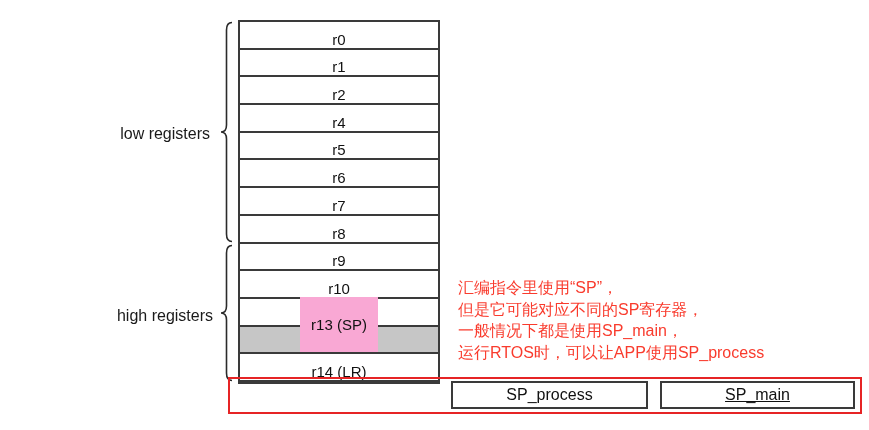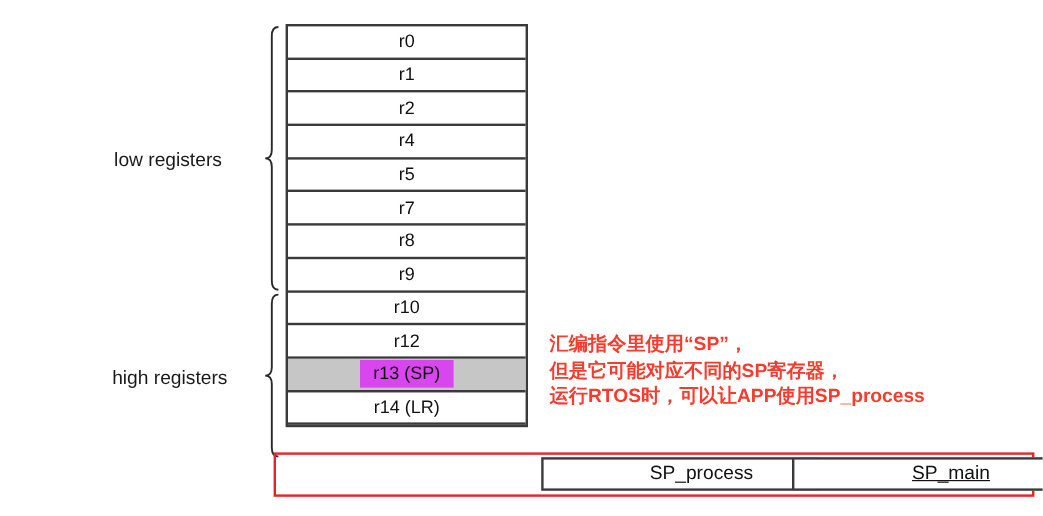--- a/index.html
+++ b/index.html
@@ -23,53 +23,53 @@
     left: 238px;
     top: 20px;
     width: 198px;
     border: 2px solid var(--line);
     background: #ffffff;
   }
   .reg-row {
     height: 25.7px;
     border-bottom: 2px solid var(--line);
     display: flex;
-    align-items: center;
+    align-items: flex-end;
     justify-content: center;
     font-size: 15px;
     color: #111111;
   }
   .reg-row.hl { background: var(--gray); }
   .reg-row.hl .reg-label {
-    background: #d946ef;
-    padding: 0 11px;
+    background: #f9a8d4;
+    padding: 16px 11px;
     line-height: 23px;
   }
   
   .brace { position: absolute; left: 219px; }
   .brace.low  { top: 21px;  width: 14px; height: 222px; }
   .brace.high { top: 244px; width: 14px; height: 138px; }
   
   .group-label {
     position: absolute;
     left: 70px;
     font-size: 16px;
     color: #1a1a1a;
-    text-align: center;
+    text-align: right;
     white-space: nowrap;
   }
   .group-label.low  { top: 125px; width: 140px; }
   .group-label.high { top: 307px; width: 143px; }
   
   .annotation {
     position: absolute;
     left: 458px;
     top: 277px;
     font-size: 16px;
-    font-weight: bold;
+    font-weight: normal;
     color: var(--red-text);
     line-height: 21.7px;
     white-space: nowrap;
   }
   
   .red-box {
     position: absolute;
     left: 228px;
     top: 377px;
     width: 630px;
@@ -84,21 +84,20 @@
     top: 380.5px;
     height: 24px;
     border: 2px solid var(--line);
     background: #ffffff;
     display: flex;
     align-items: center;
     justify-content: center;
     font-size: 16px;
     color: #111111;
     z-index: 6;
-    padding-left: 35px;
   }
   .sp-box.process { left: 451px; width: 193px; }
   .sp-box.main    { left: 660px; width: 191px; text-decoration: underline; }
 </style>
 </head>
 <body>
 
 <div class="stage">
 
   <svg class="brace low" viewBox="0 0 14 222" preserveAspectRatio="none">
@@ -121,20 +120,23 @@
       <div class="reg-row">
         <span class="reg-label">r2</span>
       </div>
       <div class="reg-row">
         <span class="reg-label">r4</span>
       </div>
       <div class="reg-row">
         <span class="reg-label">r5</span>
       </div>
       <div class="reg-row">
+        <span class="reg-label">r6</span>
+      </div>
+      <div class="reg-row">
         <span class="reg-label">r7</span>
       </div>
       <div class="reg-row">
         <span class="reg-label">r8</span>
       </div>
       <div class="reg-row">
         <span class="reg-label">r9</span>
       </div>
       <div class="reg-row">
         <span class="reg-label">r10</span>
@@ -146,20 +148,21 @@
         <span class="reg-label">r13 (SP)</span>
       </div>
       <div class="reg-row">
         <span class="reg-label">r14 (LR)</span>
       </div>
     </div>
 
   <div class="annotation">
       <div class="ann-line">汇编指令里使用“SP”，</div>
       <div class="ann-line">但是它可能对应不同的SP寄存器，</div>
+      <div class="ann-line">一般情况下都是使用SP_main，</div>
       <div class="ann-line">运行RTOS时，可以让APP使用SP_process</div>
     </div>
 
   <div class="red-box"></div>
 
   <div class="sp-box process">SP_process</div>
   <div class="sp-box main">SP_main</div>
 
 </div>
 

